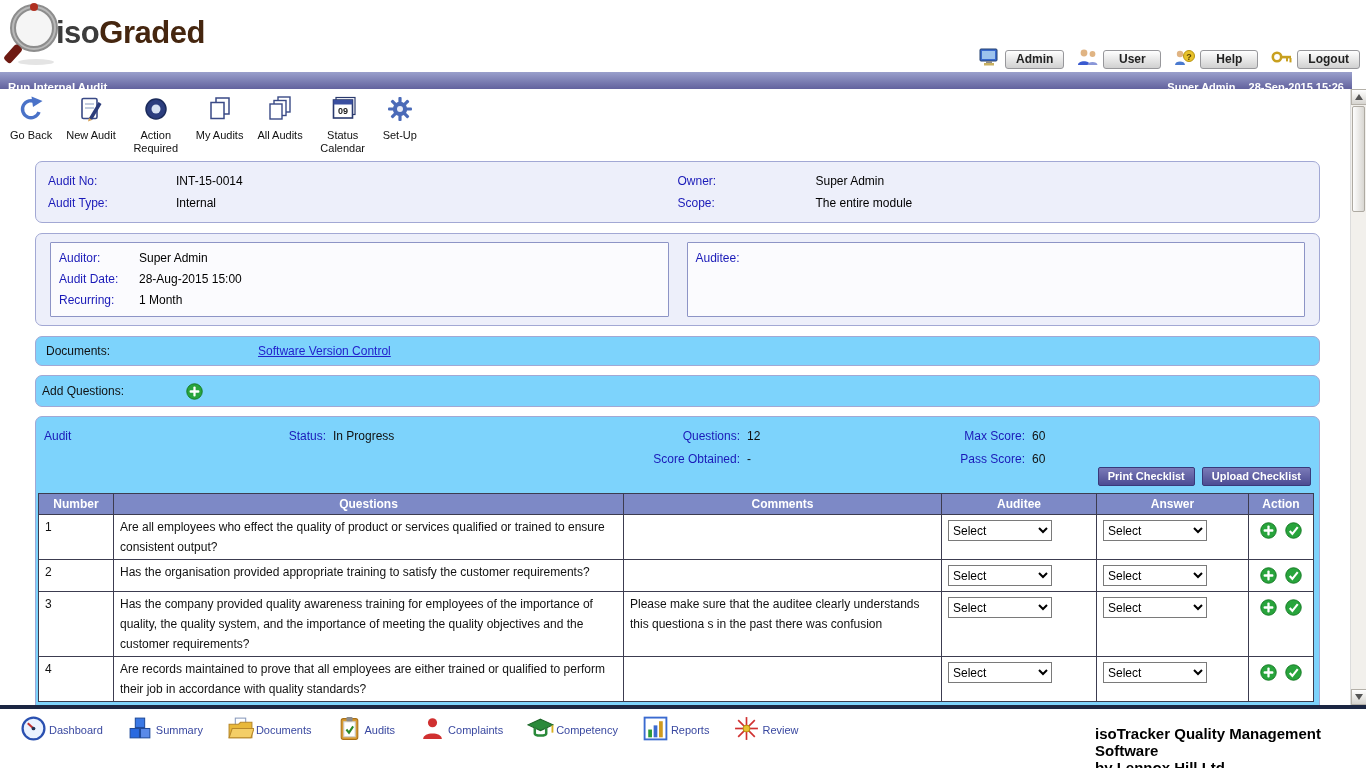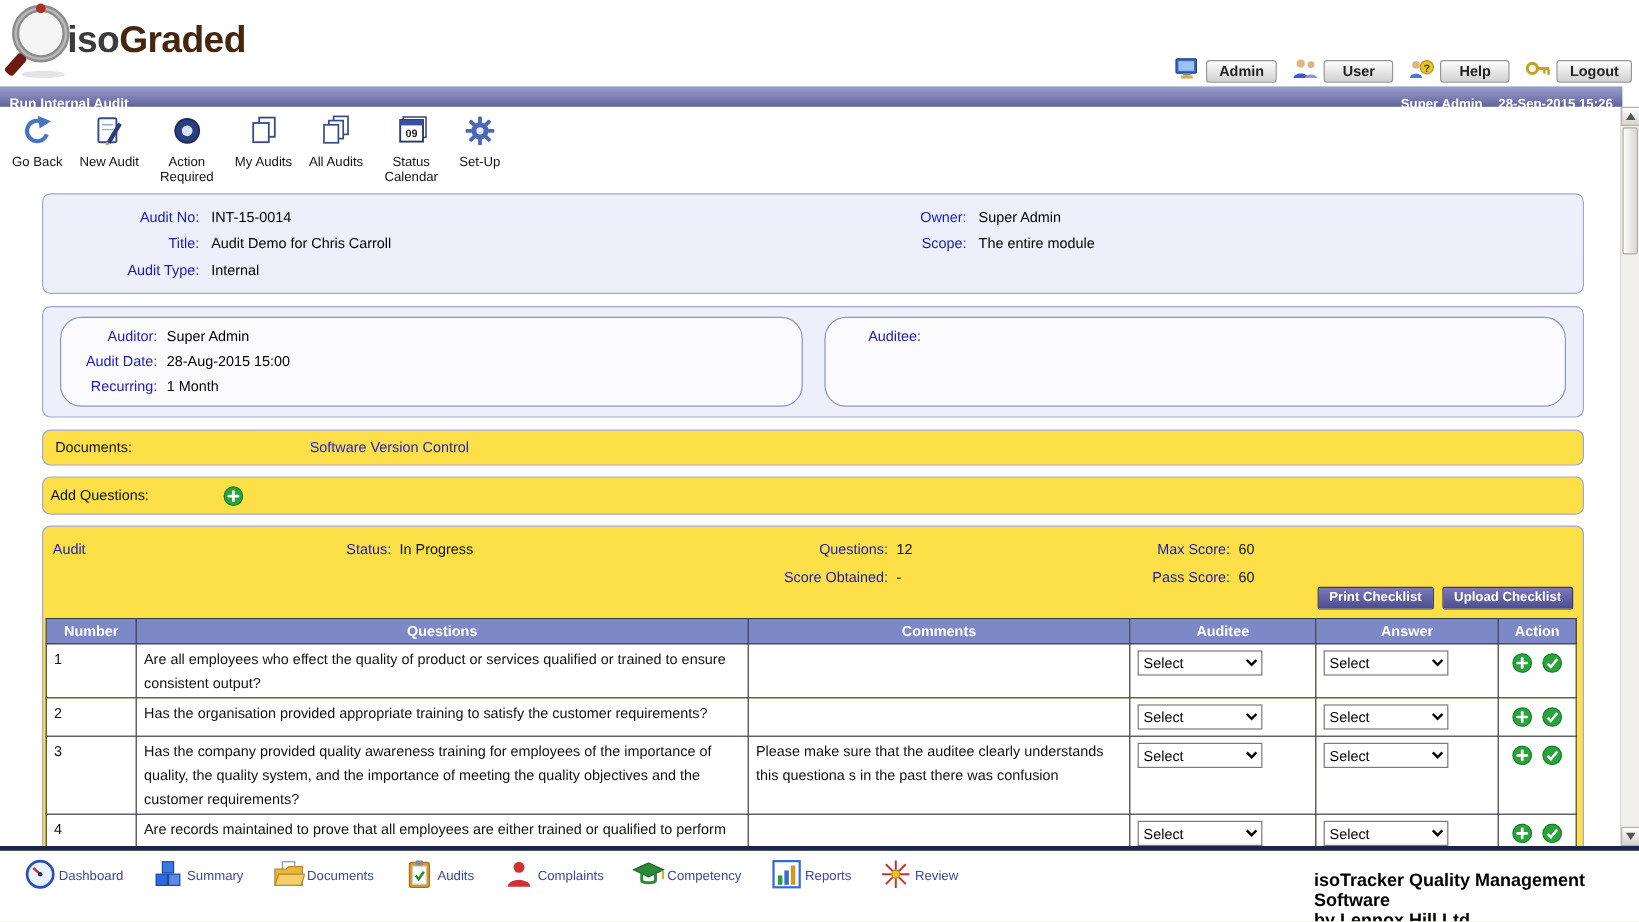--- a/index.html
+++ b/index.html
@@ -26,36 +26,36 @@
 
   
   .content { position:absolute; top:89px; left:0; right:16px; height:616px; overflow:hidden; background:#fff; }
 
   .toolbar { display:flex; gap:14px; padding:6px 0 2px 10px; align-items:flex-start; height:64px; }
   .tool { display:flex; flex-direction:column; align-items:center; min-width:34px; max-width:52px; cursor:pointer; }
   .tool .t-label { font-size:11px; color:#111; text-align:center; line-height:1.15; margin-top:3px; }
 
   .panel { border:1px solid #a2a8d4; border-radius:7px; margin-left:35px; margin-right:30px; }
   .panel-lav { background:#edeffa; }
-  .panel-white { background:#fde047; }
+  .panel-white { background:#7dd3fc; }
 
   .p-info { margin-top:8px; padding:8px 12px; display:flex; }
   .p-info .col { flex:1; }
   .frow { display:flex; line-height:22px; }
-  .fl { color:#1a1ab8; width:118px; text-align:right; margin-right:10px; flex:none; }
+  .fl { color:#1a1ab8; width:118px; text-align:left; margin-right:10px; flex:none; }
   .col-r .fl { width:128px; }
   .fv { color:#000; }
 
   .p-parties { margin-top:10px; padding:8px 14px; display:flex; gap:18px; }
-  .sub-panel { flex:1; border:1px solid #8d94c6; border-radius:18px; background:#fbfbfe; padding:5px 8px; min-height:62px; }
+  .sub-panel { flex:1; border:1px solid #8d94c6; border-radius:1px; background:#fbfbfe; padding:5px 8px; min-height:62px; }
   .sub-panel .frow { line-height:21px; }
   .sub-panel .fl { width:72px; margin-right:8px; }
 
   .p-docs { margin-top:10px; height:30px; display:flex; align-items:center; padding:0 10px; }
-  .doc-link { color:#2222cc; margin-left:148px; cursor:pointer; }
+  .doc-link { color:#2222cc; text-decoration:underline; margin-left:148px; cursor:pointer; }
 
   .p-addq { margin-top:9px; height:32px; display:flex; align-items:center; padding:0 6px; }
   .addq-icon { margin-left:62px; display:inline-flex; cursor:pointer; }
 
   .p-audit { margin-top:9px; border-radius:7px 7px 0 0; height:420px; position:relative; }
   .audit-head { position:relative; height:74px; }
   .ah-lbl { color:#1a1ab8; }
   .ah-group { position:absolute; display:flex; }
   .ah-group .ah-lbl { text-align:right; margin-right:7px; flex:none; }
   .g-audit { left:8px; top:12px; }
@@ -252,24 +252,20 @@
         </span>
         <span class="t-label">Set-Up</span>
       </div>
     </div>
 
     <div class="panel panel-lav p-info">
       <div class="col col-l">
         <div class="frow">
           <span class="fl">Audit No:</span>
           <span class="fv">INT-15-0014</span>
-        </div>
-        <div class="frow">
-          <span class="fl">Title:</span>
-          <span class="fv">Audit Demo for Chris Carroll</span>
         </div>
         <div class="frow">
           <span class="fl">Audit Type:</span>
           <span class="fv">Internal</span>
         </div>
       </div>
       <div class="col col-r">
         <div class="frow">
           <span class="fl">Owner:</span>
           <span class="fv">Super Admin</span>

